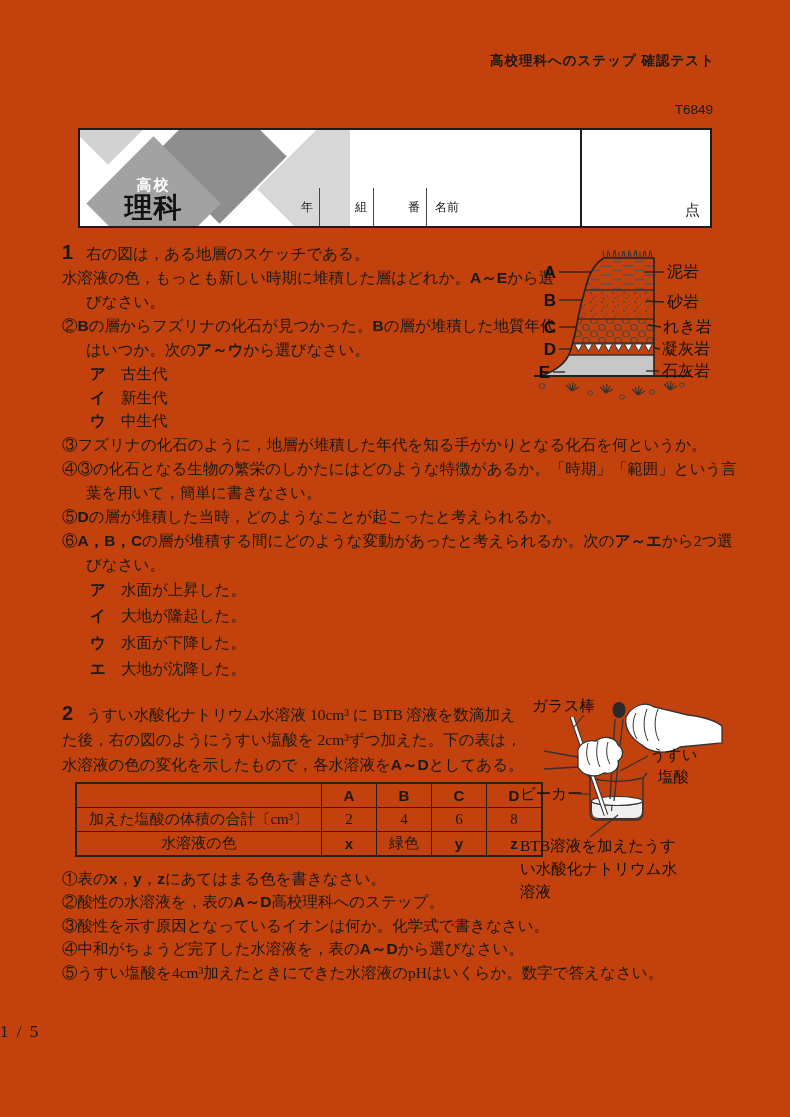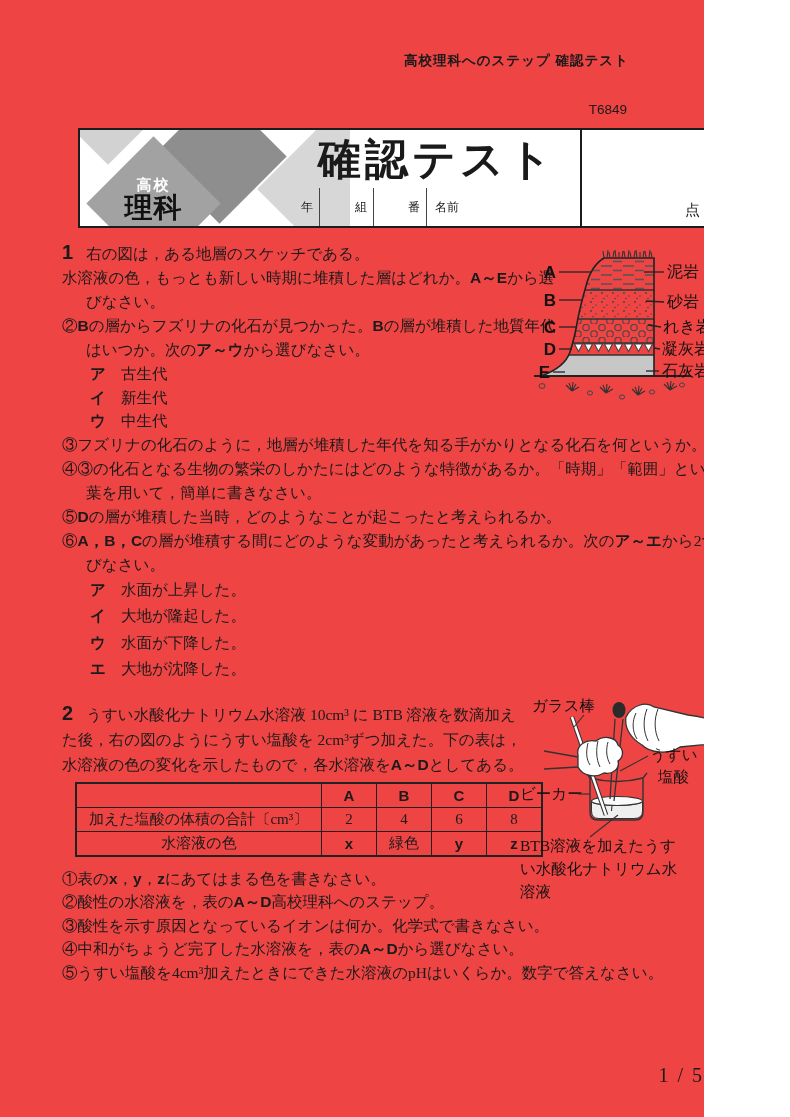--- a/index.html
+++ b/index.html
@@ -1,17 +1,17 @@
 <!DOCTYPE html>
 <html lang="ja"><head>
 <meta charset="utf-8">
 <style>
   html,body{margin:0;padding:0;background:#ffffff;}
   .page{
-    position:relative;width:704px;height:1117px;background:#ef4444;overflow:hidden;
+    position:relative;width:790px;height:1117px;background:#c2410c;overflow:hidden;
     font-family:"Liberation Serif",serif;font-size:15.5px;color:#1a1a1a;
   }
   .seg-b{font-family:"Liberation Sans",sans-serif;font-weight:bold;}
 
   
   .header-right{position:absolute;top:52px;right:75px;font-family:"Liberation Sans",sans-serif;
     font-weight:bold;font-size:13.5px;letter-spacing:1px;}
   .doc-code{position:absolute;top:102px;right:77px;font-family:Liberation Sans, sans-serif;font-size:13.5px;}
 
   
@@ -64,21 +64,21 @@
   .q2 .q-head{line-height:25px;max-width:468px;}
   .btb-table{border-collapse:collapse;margin:5px 0 10px 13px;}
   .btb-table td{border:1px solid #222;height:23px;text-align:center;font-size:15px;padding:0 4px;}
   .btb-table{border:2px solid #222;}
   .btb-table td.lbl{width:228px;text-align:left;padding-left:12px;}
   .btb-table td.lbl.c{text-align:center;padding-left:4px;margin-left:18px;}
   .btb-table td.v{width:46px;}
   .btb-table td.bv{font-family:"Liberation Sans",sans-serif;font-weight:bold;}
   .q2 .item{line-height:23.5px;}
 
-  .footer{position:absolute;top:1064px;left:0;width:100%;text-align:right;font-size:20px;letter-spacing:2px;}
+  .footer{position:absolute;top:1022px;left:0;width:100%;text-align:left;font-size:17px;letter-spacing:2px;}
 </style>
 </head>
 <body>
 
 <div class="page">
 
   <div class="header-right">高校理科へのステップ 確認テスト</div>
   <div class="doc-code">T6849</div>
 
   <div class="banner">
@@ -86,21 +86,20 @@
       <div class="dia dia-right"></div>
       <div class="dia dia-dark"></div>
       <div class="dia dia-tl"></div>
       <div class="dia dia-main">
         <div class="badge-inner">
           <div class="badge-top">高校</div>
           <div class="badge-bottom">理科</div>
         </div>
       </div>
     </div>
-    <div class="banner-title">確認テスト</div>
     <div class="fields">
       <div class="field f-year">年</div>
       <div class="field f-class">組</div>
       <div class="field f-num">番</div>
       <div class="field f-name">名前</div>
     </div>
     <div class="score-box">
       <span class="score-label">点</span>
     </div>
   </div>

